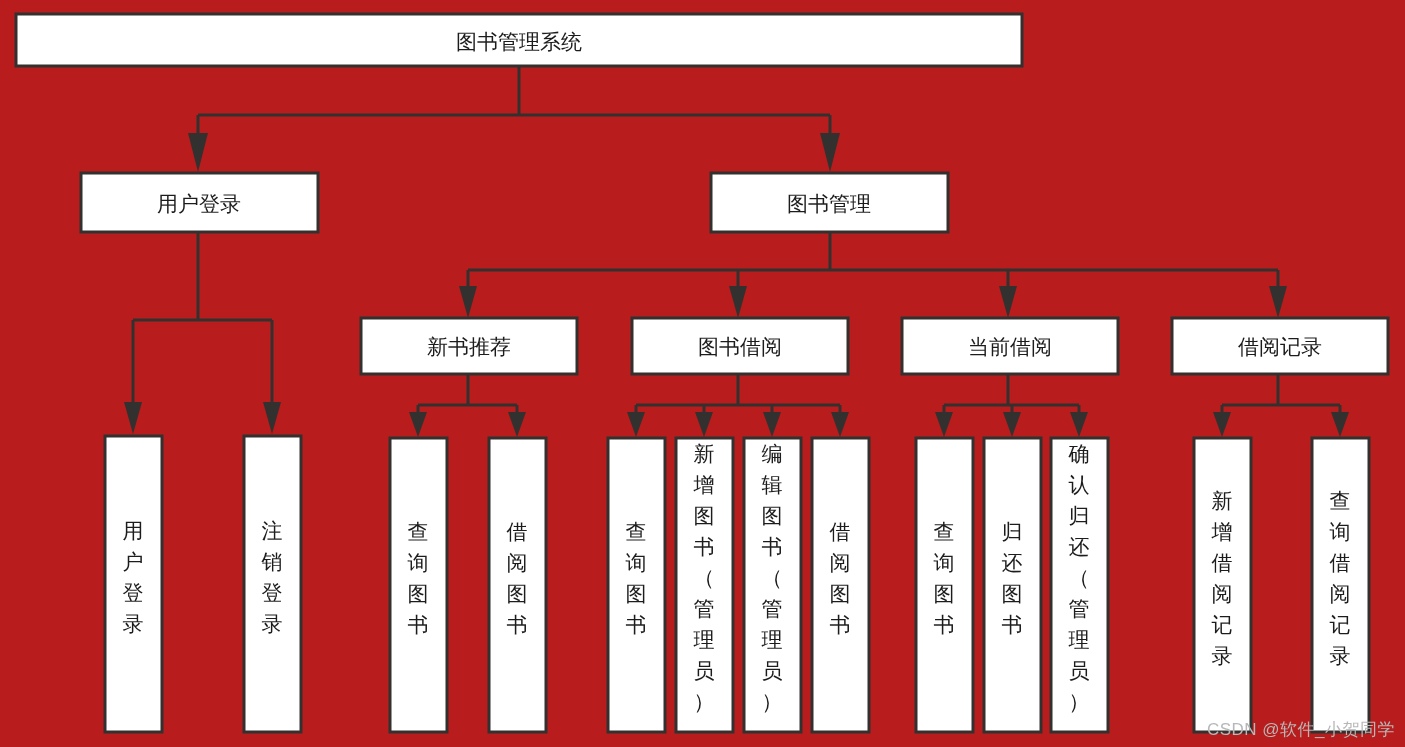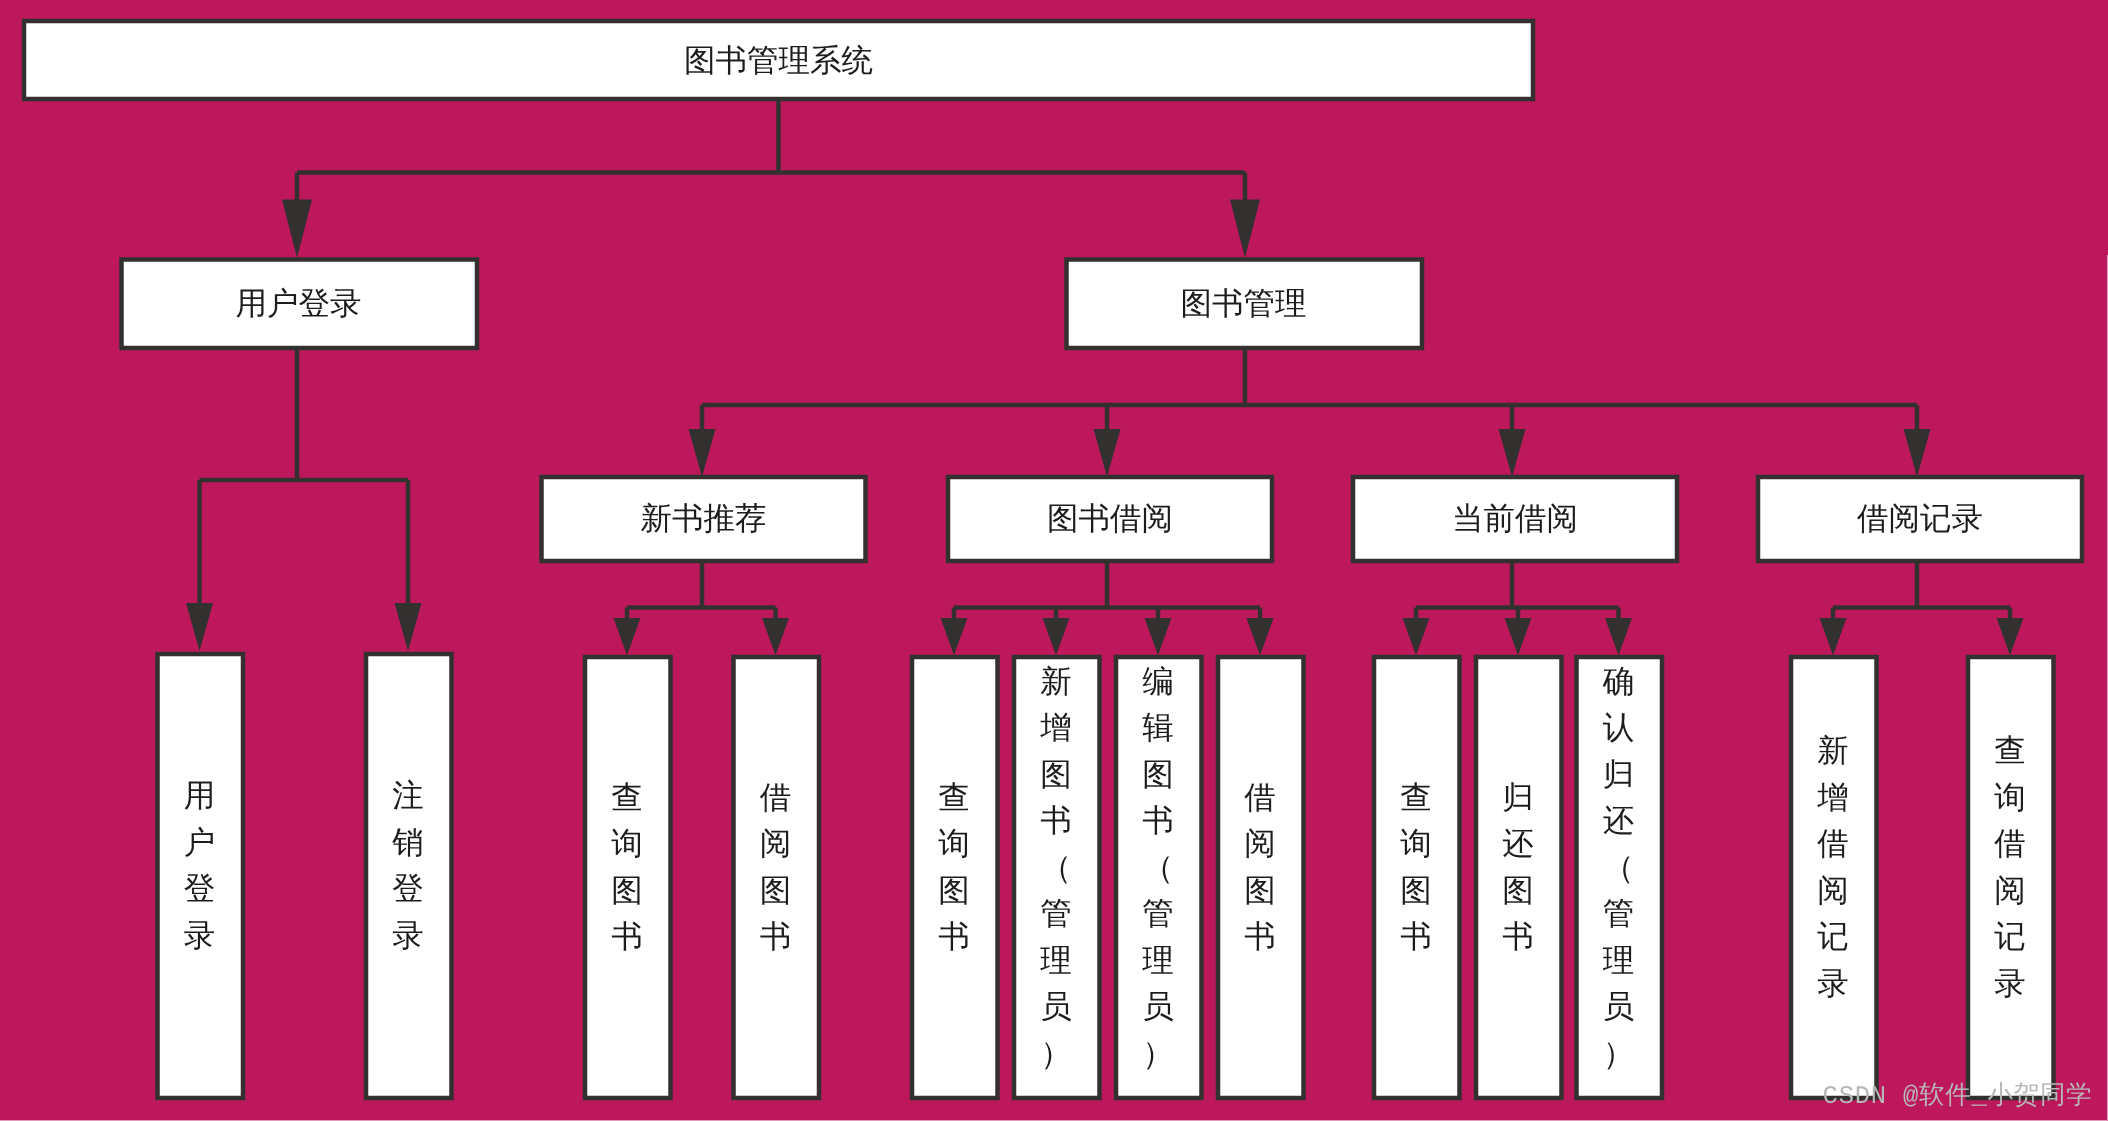--- a/index.html
+++ b/index.html
@@ -7,21 +7,21 @@
     padding: 0;
     background: #ffffff;
   }
   body {
     font-family: "Liberation Sans", "DejaVu Sans", sans-serif;
   }
   #stage {
     position: relative;
     width: 1405px;
     height: 747px;
-    background: #be185d;
+    background: #b91c1c;
     overflow: hidden;
   }
   #diagram-svg {
     position: absolute;
     left: 0;
     top: 0;
     width: 1405px;
     height: 747px;
   }
   .node-box {
@@ -49,21 +49,21 @@
   .node-label-v {
     font-family: "Liberation Sans", "DejaVu Sans", sans-serif;
     font-size: 21px;
     fill: #1c1c1c;
     text-anchor: middle;
   }
   .watermark {
     position: absolute;
     right: 10px;
     bottom: 6px;
-    font-family: Liberation Mono, monospace;
+    font-family: Liberation Sans, sans-serif;
     font-size: 17px;
     color: #b7b7b7;
     letter-spacing: 0.5px;
     white-space: nowrap;
     user-select: none;
   }
 </style>
 </head>
 <body>
 

